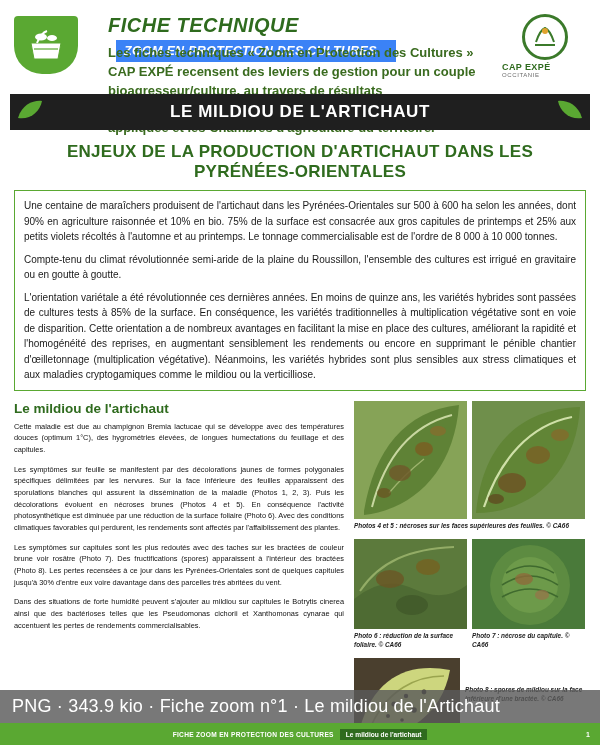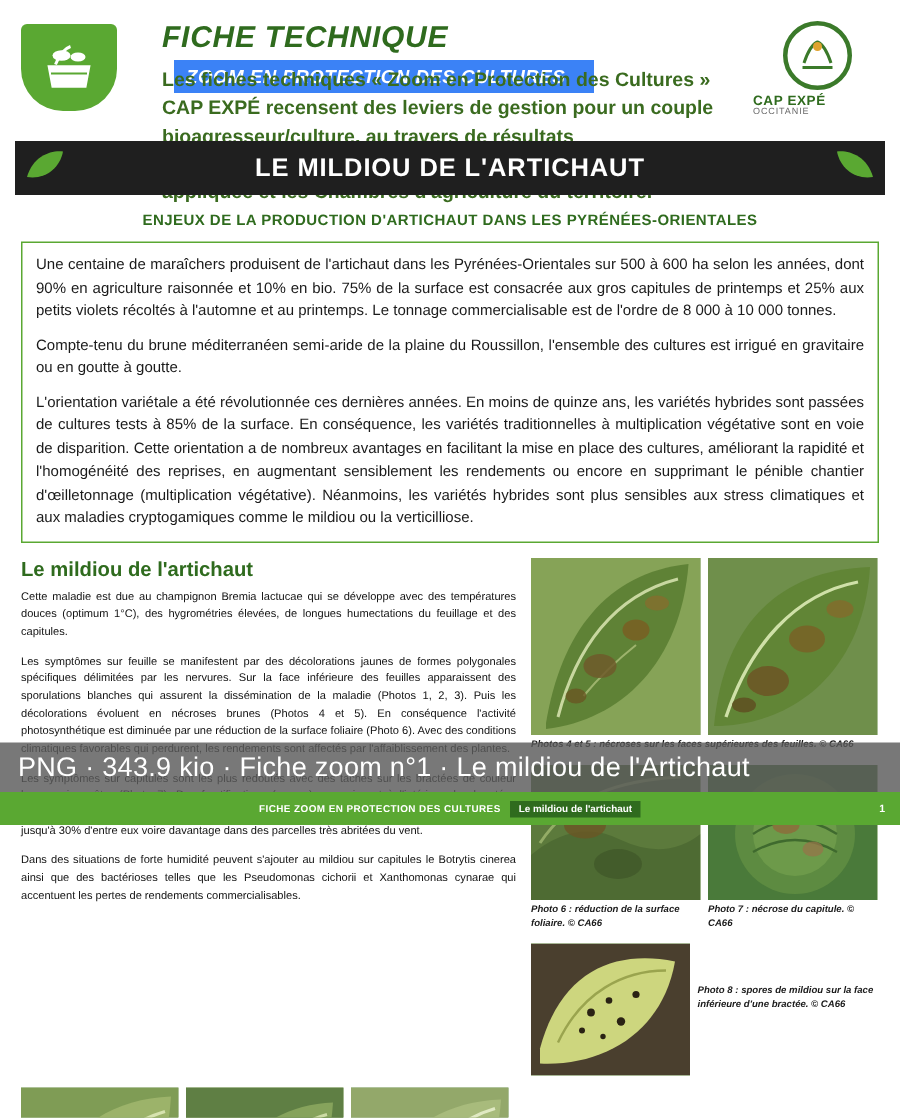--- a/index.html
+++ b/index.html
@@ -5,21 +5,21 @@
   * { box-sizing: border-box; }
   html, body {
     margin: 0; padding: 0;
     width: 600px; height: 745px;
     font-family: "Liberation Sans", sans-serif;
     background: #ffffff;
     overflow: hidden;
   }
   .page {
     position: relative;
-    width: 600px; height: 550px;
+    width: 600px; height: 745px;
     background: #ffffff;
   }
 
   
   .header {
     position: relative;
     height: 92px;
     padding: 8px 10px 0 10px;
   }
   .logo-badge {
@@ -98,21 +98,21 @@
     position: absolute; top: 4px;
     width: 28px; height: 24px;
   }
   .titlebar .leaf-l { left: 6px; }
   .titlebar .leaf-r { right: 6px; }
 
   
   .section-heading {
     text-align: center;
     color: #2f6b1e;
-    font-size: 10px;
+    font-size: 17px;
     font-weight: bold;
     letter-spacing: 0.3px;
     margin: 12px 14px 8px 14px;
   }
 
   
   .intro-box {
     margin: 0 14px;
     border: 1px solid #5aa832;
     padding: 7px 9px;
@@ -256,21 +256,21 @@
       <svg width="28" height="24" viewBox="0 0 28 24">
           <path d="M26 20 C22 6 10 2 2 3 C4 14 14 22 26 20 Z" fill="#5aa832"></path>
         </svg>
     </span>
   </div>
 
   <div class="section-heading">ENJEUX DE LA PRODUCTION D'ARTICHAUT DANS LES PYRÉNÉES-ORIENTALES</div>
 
   <div class="intro-box">
     <p>Une centaine de maraîchers produisent de l'artichaut dans les Pyrénées-Orientales sur 500 à 600 ha selon les années, dont 90% en agriculture raisonnée et 10% en bio. 75% de la surface est consacrée aux gros capitules de printemps et 25% aux petits violets récoltés à l'automne et au printemps. Le tonnage commercialisable est de l'ordre de 8 000 à 10 000 tonnes.</p>
-    <p>Compte-tenu du brune méditerranéen semi-aride de la plaine du Roussillon, l'ensemble des cultures est irrigué en gravitaire ou en goutte à goutte.</p>
+    <p>Compte-tenu du climat révolutionnée semi-aride de la plaine du Roussillon, l'ensemble des cultures est irrigué en gravitaire ou en goutte à goutte.</p>
     <p>L'orientation variétale a été révolutionnée ces dernières années. En moins de quinze ans, les variétés hybrides sont passées de cultures tests à 85% de la surface. En conséquence, les variétés traditionnelles à multiplication végétative sont en voie de disparition. Cette orientation a de nombreux avantages en facilitant la mise en place des cultures, améliorant la rapidité et l'homogénéité des reprises, en augmentant sensiblement les rendements ou encore en supprimant le pénible chantier d'œilletonnage (multiplication végétative). Néanmoins, les variétés hybrides sont plus sensibles aux stress climatiques et aux maladies cryptogamiques comme le mildiou ou la verticilliose.</p>
   </div>
 
   <div class="body-wrap">
 
     <div class="col-left">
       <div class="sub-title">Le mildiou de l'artichaut</div>
       <p>Cette maladie est due au champignon Bremia lactucae qui se développe avec des températures douces (optimum 1°C), des hygrométries élevées, de longues humectations du feuillage et des capitules.</p>
       <p>Les symptômes sur feuille se manifestent par des décolorations jaunes de formes polygonales spécifiques délimitées par les nervures. Sur la face inférieure des feuilles apparaissent des sporulations blanches qui assurent la dissémination de la maladie (Photos 1, 2, 3). Puis les décolorations évoluent en nécroses brunes (Photos 4 et 5). En conséquence l'activité photosynthétique est diminuée par une réduction de la surface foliaire (Photo 6). Avec des conditions climatiques favorables qui perdurent, les rendements sont affectés par l'affaiblissement des plantes.</p>
       <p>Les symptômes sur capitules sont les plus redoutés avec des taches sur les bractées de couleur brune voir rosâtre (Photo 7). Des fructifications (spores) apparaissent à l'intérieur des bractées (Photo 8). Les pertes recensées à ce jour dans les Pyrénées-Orientales sont de quelques capitules jusqu'à 30% d'entre eux voire davantage dans des parcelles très abritées du vent.</p>

